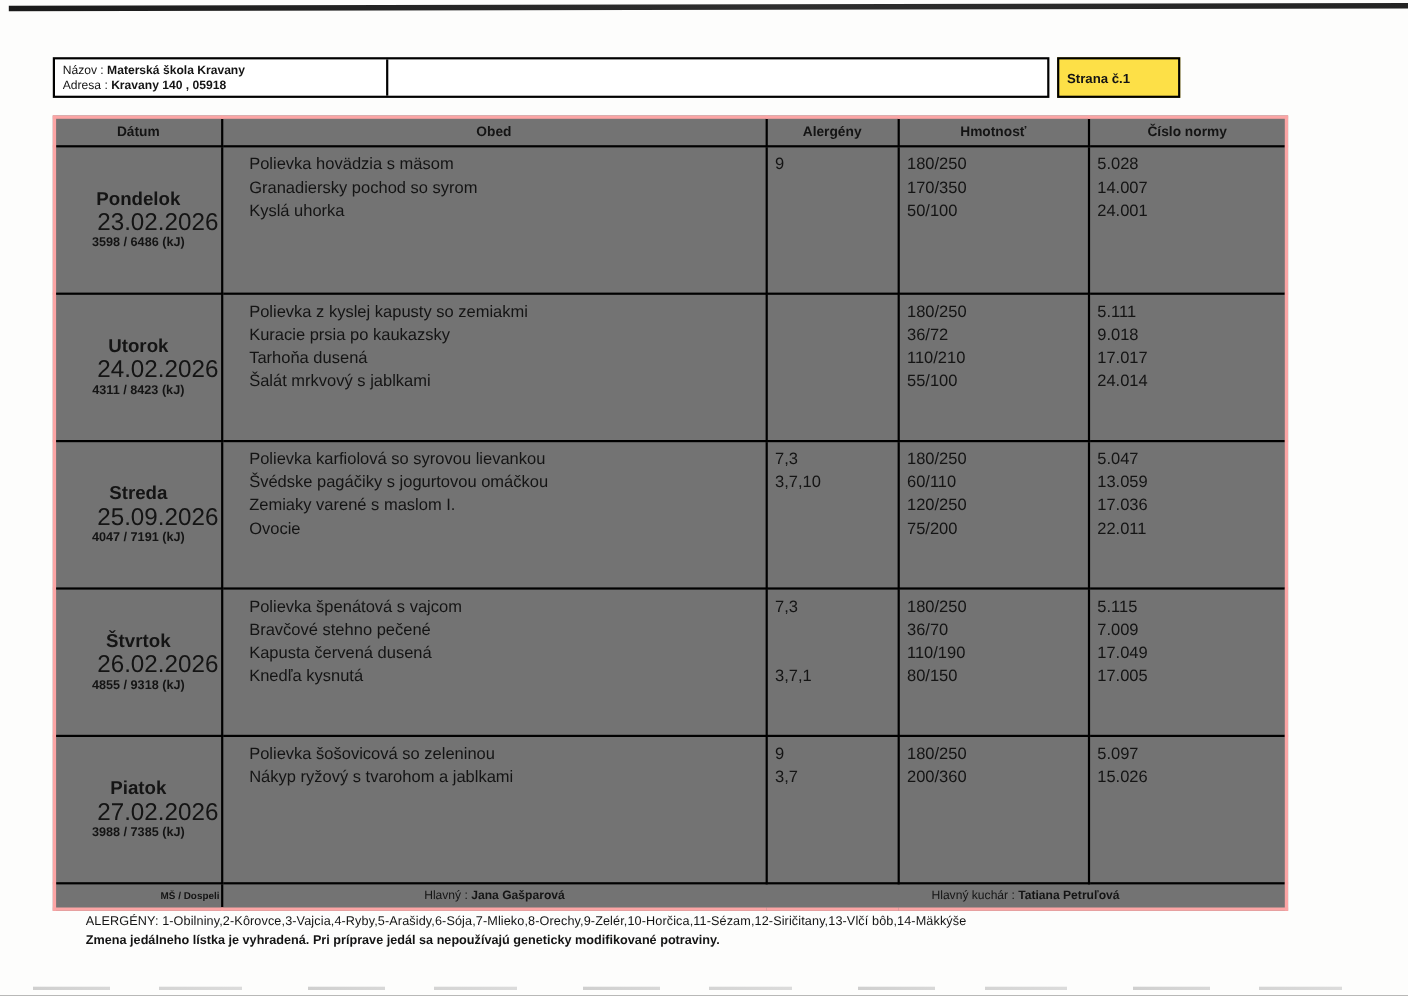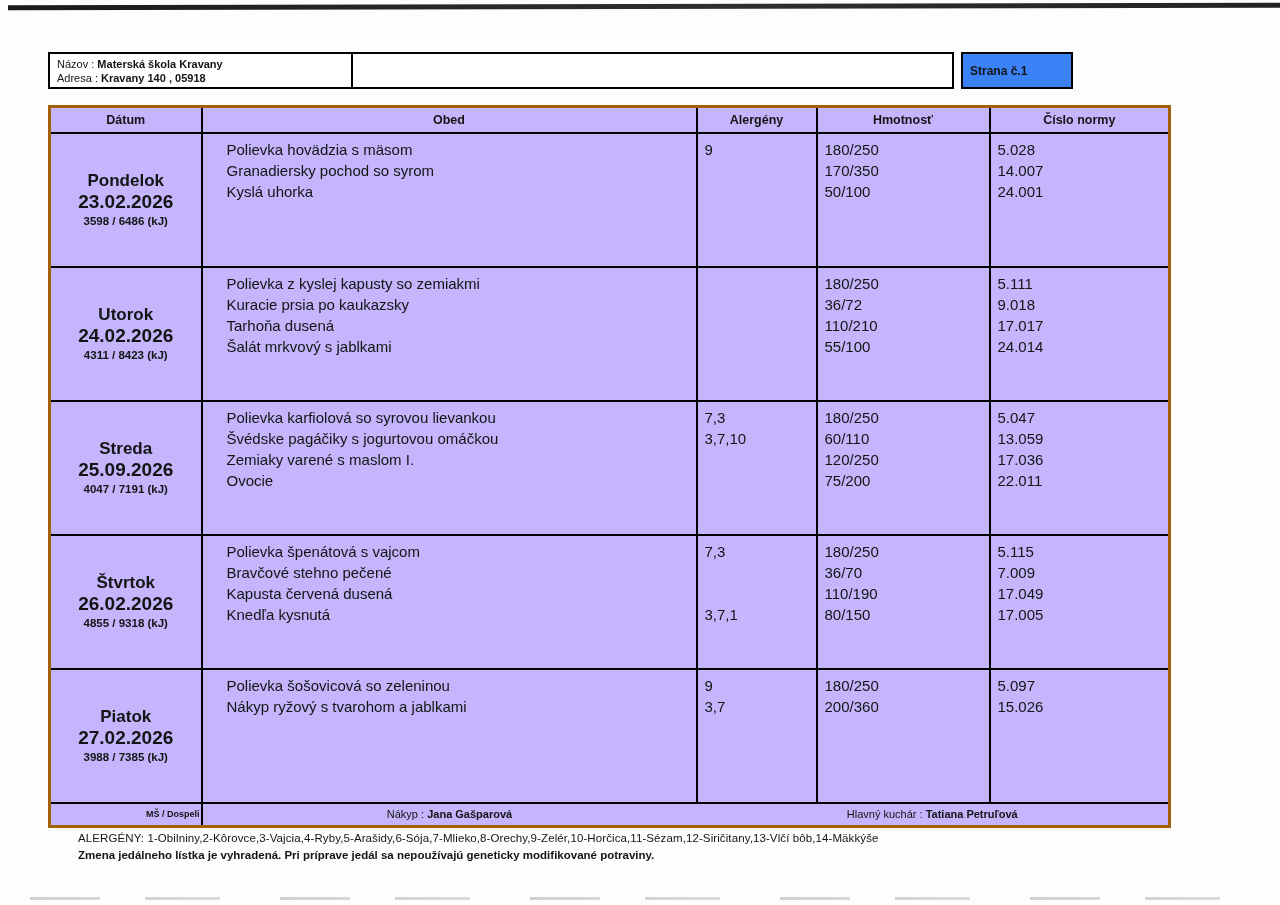--- a/index.html
+++ b/index.html
@@ -36,44 +36,44 @@
     display: flex; flex-direction: column; justify-content: center;
   }
   .org-line { font-size: 11px; line-height: 14px; white-space: nowrap; }
   .org-line .lbl { font-weight: normal; }
   .org-line .val { font-weight: bold; }
   .title-box {
     flex: 1; display: flex; align-items: center; justify-content: center;
     font-size: 17.5px; font-weight: bold; letter-spacing: 0.2px;
   }
   .page-box {
-    width: 112px; margin-left: 7px; border: 2px solid #000; background: #3b82f6;
+    width: 112px; margin-left: 7px; border: 2px solid #000; background: #fde047;
     display: flex; align-items: center; padding-left: 7px;
     font-size: 12px; font-weight: bold;
   }
 
   
   table.menu {
     position: absolute; top: 105px; left: 48px;
     width: 1120px; border-collapse: collapse; table-layout: fixed;
-    background: #c4b5fd;
-    border: 3px solid #a16207;
+    background: #737373;
+    border: 3px solid #fca5a5;
   }
   table.menu th, table.menu td { border: 2px solid #000; }
   col.c1 { width: 152px; } col.c2 { width: 495px; } col.c3 { width: 120px; }
   col.c4 { width: 173px; } col.c5 { width: 180px; }
   thead th {
     height: 26px; font-size: 12.5px; font-weight: bold;
     text-align: center; padding: 2px 0; border-bottom: 2px solid #000;
   }
   tbody tr { height: 134px; }
   tbody td { vertical-align: top; }
   td.c-date { vertical-align: middle; text-align: center; padding: 2px; margin-top: 27px; }
   .day-name  { font-size: 17px; font-weight: bold; line-height: 21px; }
-  .day-date  { font-size: 19px; font-weight: bold; line-height: 21px; }
+  .day-date  { font-size: 22px; font-weight: normal; line-height: 21px; text-align: right; }
   .day-energy{ font-size: 11.5px; font-weight: bold; line-height: 15px; margin-top: 2px; }
   td.c-obed  { padding: 5px 8px 4px 24px; }
   td.c-alerg, td.c-hmot, td.c-norm { padding: 5px 6px 4px 7px; }
   .line { font-size: 15px; line-height: 21px; min-height: 21px; white-space: nowrap; }
 
   tfoot td { border-top: 3px solid #000; height: 24px; vertical-align: middle; }
   .f-left  { font-size: 9px; font-weight: bold; text-align: right; }
   .f-mid   { text-align: center; font-size: 11px; border-right: none !important; }
   .f-right { text-align: center; font-size: 11px; border-left: none !important; }
   .f-mid .lbl, .f-right .lbl { font-weight: normal; }
@@ -271,21 +271,21 @@
             <div class="line">15.026</div>
           </td>
   </tr>
 </tbody>
     <tfoot>
       <tr>
         <td class="f-left">
           <span>MŠ / Dospeli</span>
         </td>
         <td class="f-mid">
-          <span class="lbl">Nákyp :</span>
+          <span class="lbl">Hlavný :</span>
           <span class="val">Jana Gašparová</span>
         </td>
         <td class="f-right" colspan="3">
           <span class="lbl">Hlavný kuchár :</span>
           <span class="val">Tatiana Petruľová</span>
         </td>
       </tr>
     </tfoot>
   </table>
 

